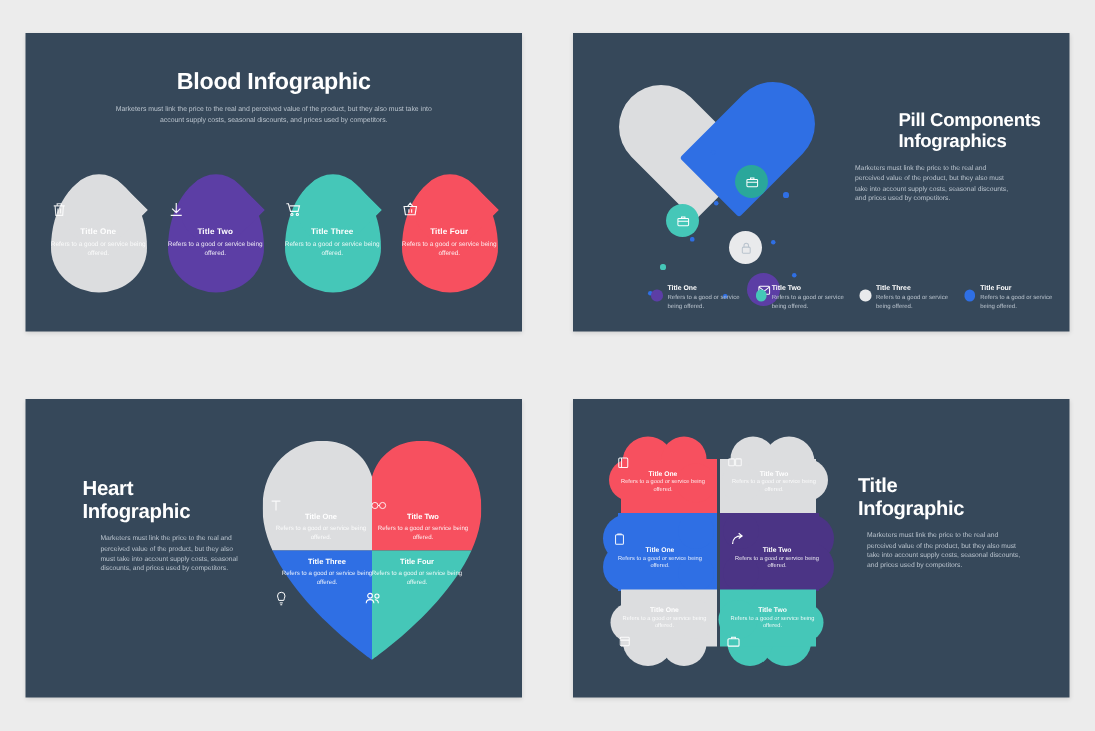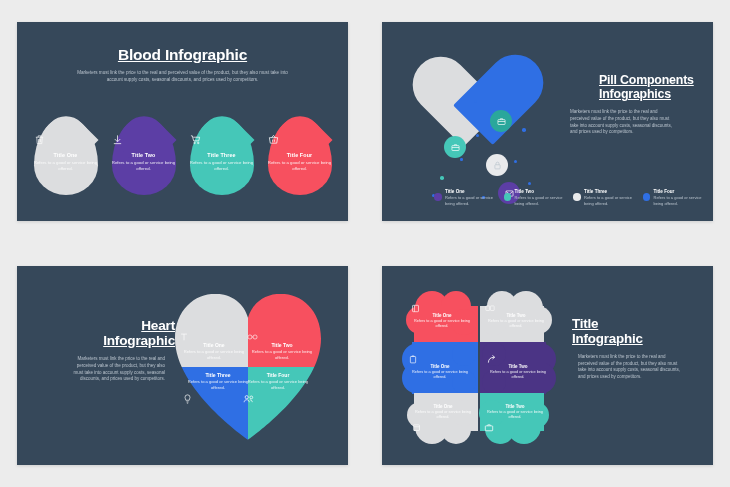--- a/index.html
+++ b/index.html
@@ -24,21 +24,20 @@
     overflow: hidden;
     box-shadow: 0 1px 3px rgba(0,0,0,0.13);
   }
 
   
   .title {
     color: #ffffff;
     font-weight: bold;
     letter-spacing: -0.2px;
     line-height: 1.12;
-    text-decoration: underline;
   }
   .body-copy {
     color: #b9c3cd;
     line-height: 1.5;
   }
   .chip-title { color: #ffffff; font-weight: bold; }
   .chip-sub   { color: rgba(255,255,255,0.88); line-height: 1.35; }
 
   
   .s1-head { position: absolute; top: 24px; left: 0; width: 100%; text-align: center; }
@@ -89,21 +88,21 @@
   .s2-head .body-copy { font-size: 4.5px; margin-top: 7px; width: 104px; }
 
   .s2-legend { position: absolute; left: 52px; bottom: 15px; width: 268px;
                display: flex; gap: 10px; }
   .leg { display: flex; align-items: flex-start; gap: 3.5px; width: 62px; }
   .leg .bullet { width: 7.5px; height: 7.5px; border-radius: 50%; flex: 0 0 auto; margin-top: 4px; }
   .leg .chip-title { font-size: 4.6px; }
   .leg .chip-sub { font-size: 4px; color: #b9c3cd; margin-top: 1px; }
 
   
-  .s3-head { position: absolute; left: 38px; top: 52px; width: 120px; text-align: right; }
+  .s3-head { position: absolute; left: 38px; top: 52px; width: 120px; }
   .s3-head .title { font-size: 13.6px; }
   .s3-head .body-copy { font-size: 4.5px; margin-top: 8px; width: 98px; margin-left: 12px; }
 
   .heart {
     position: absolute; left: 158px; top: 28px;
     width: 146px; height: 146px;
   }
   .heart-clip {
     position: absolute; inset: 0;
     -webkit-clip-path: path("M73 146 C73 146 0 96 0 45 C0 16 20 0 40 0 C57 0 69 10 73 24 C77 10 89 0 106 0 C126 0 146 16 146 45 C146 96 73 146 73 146 Z");

